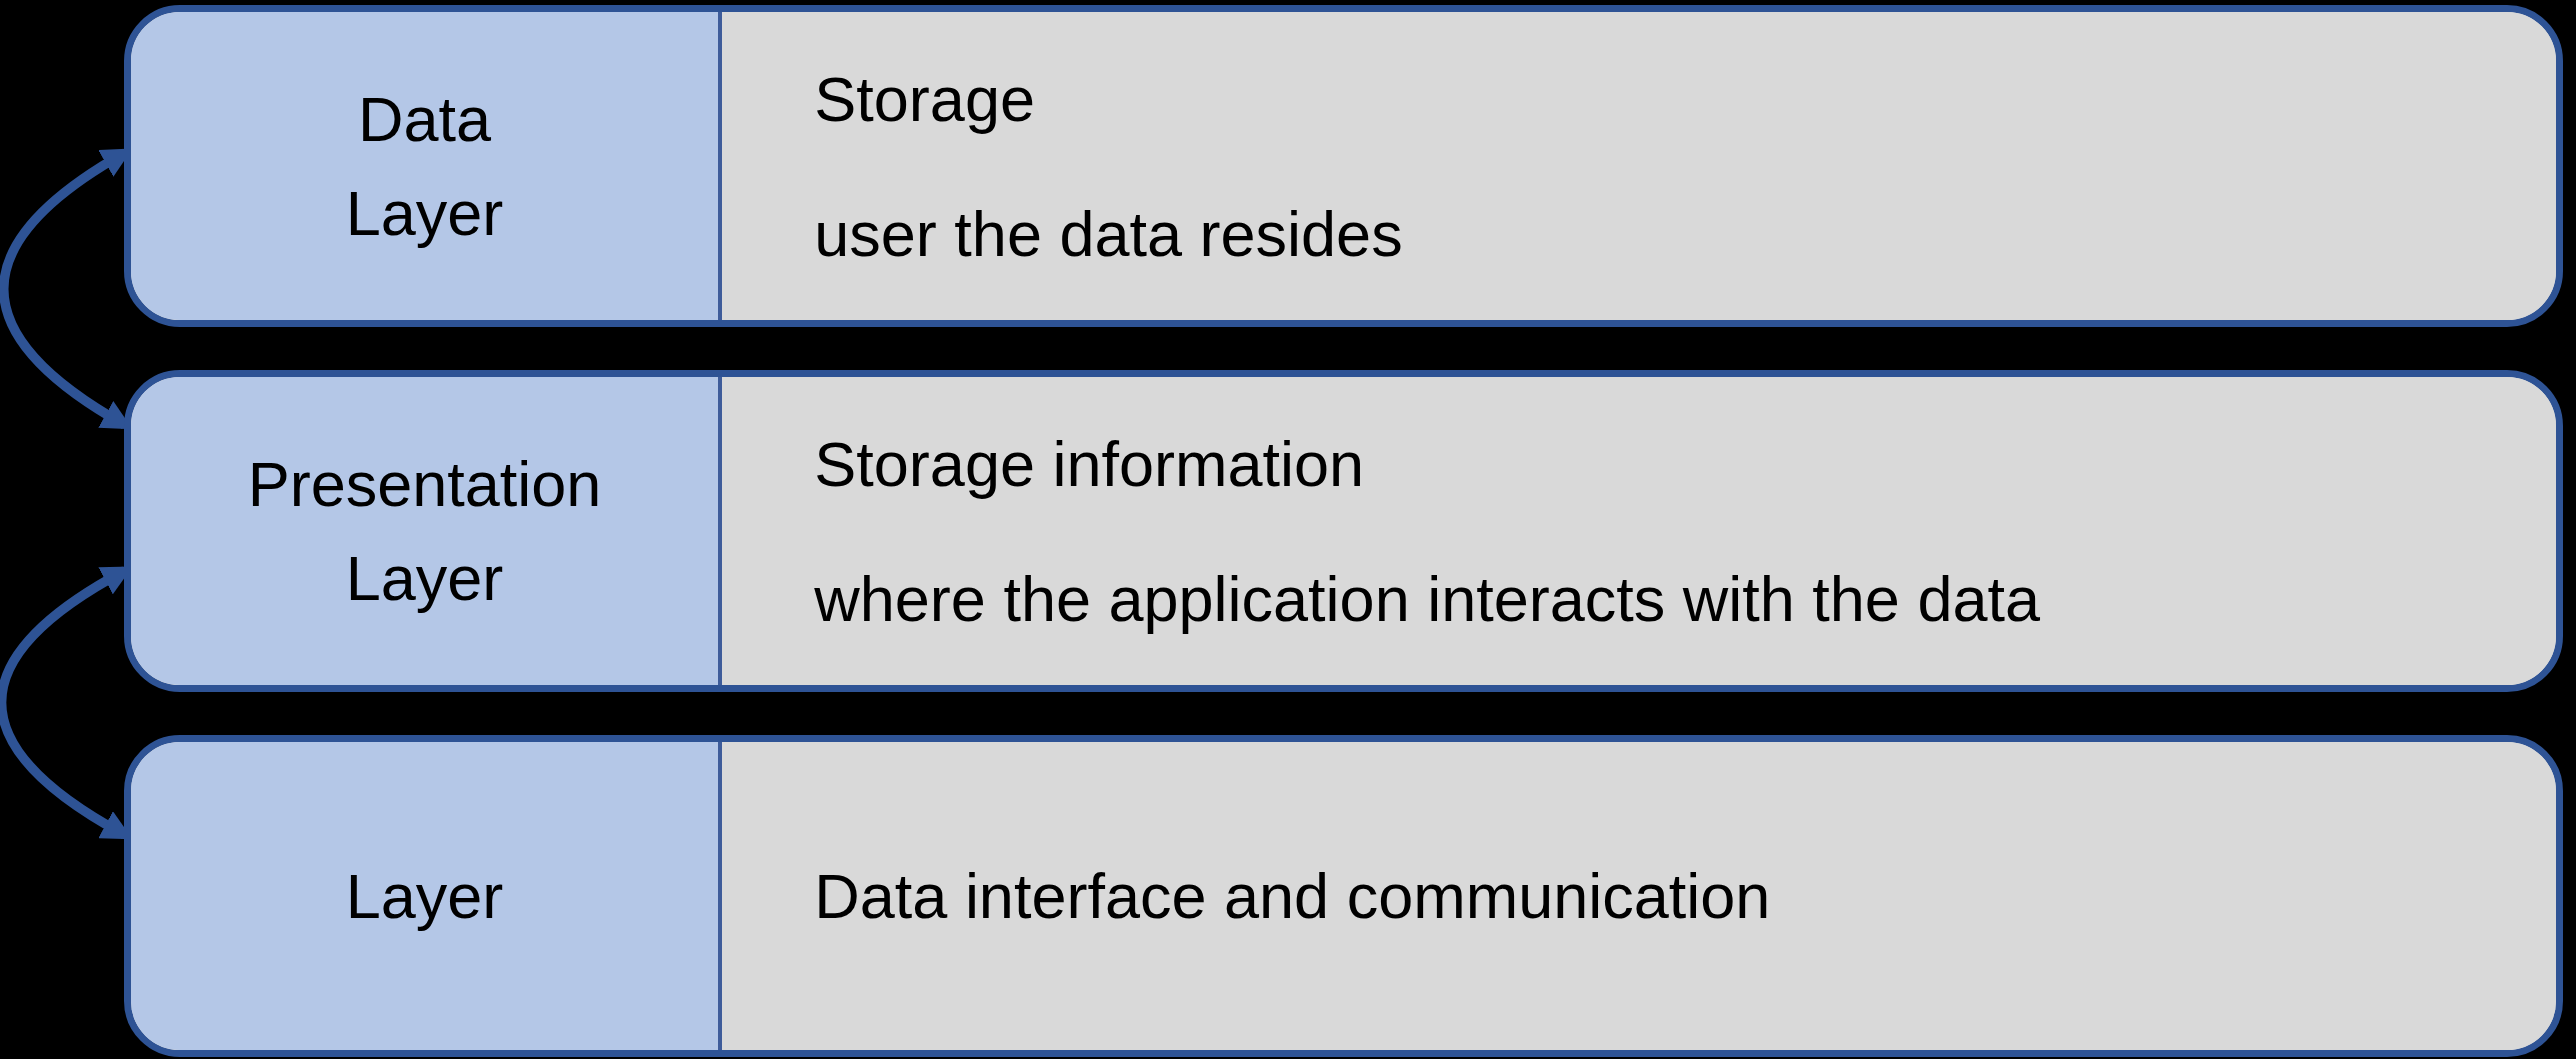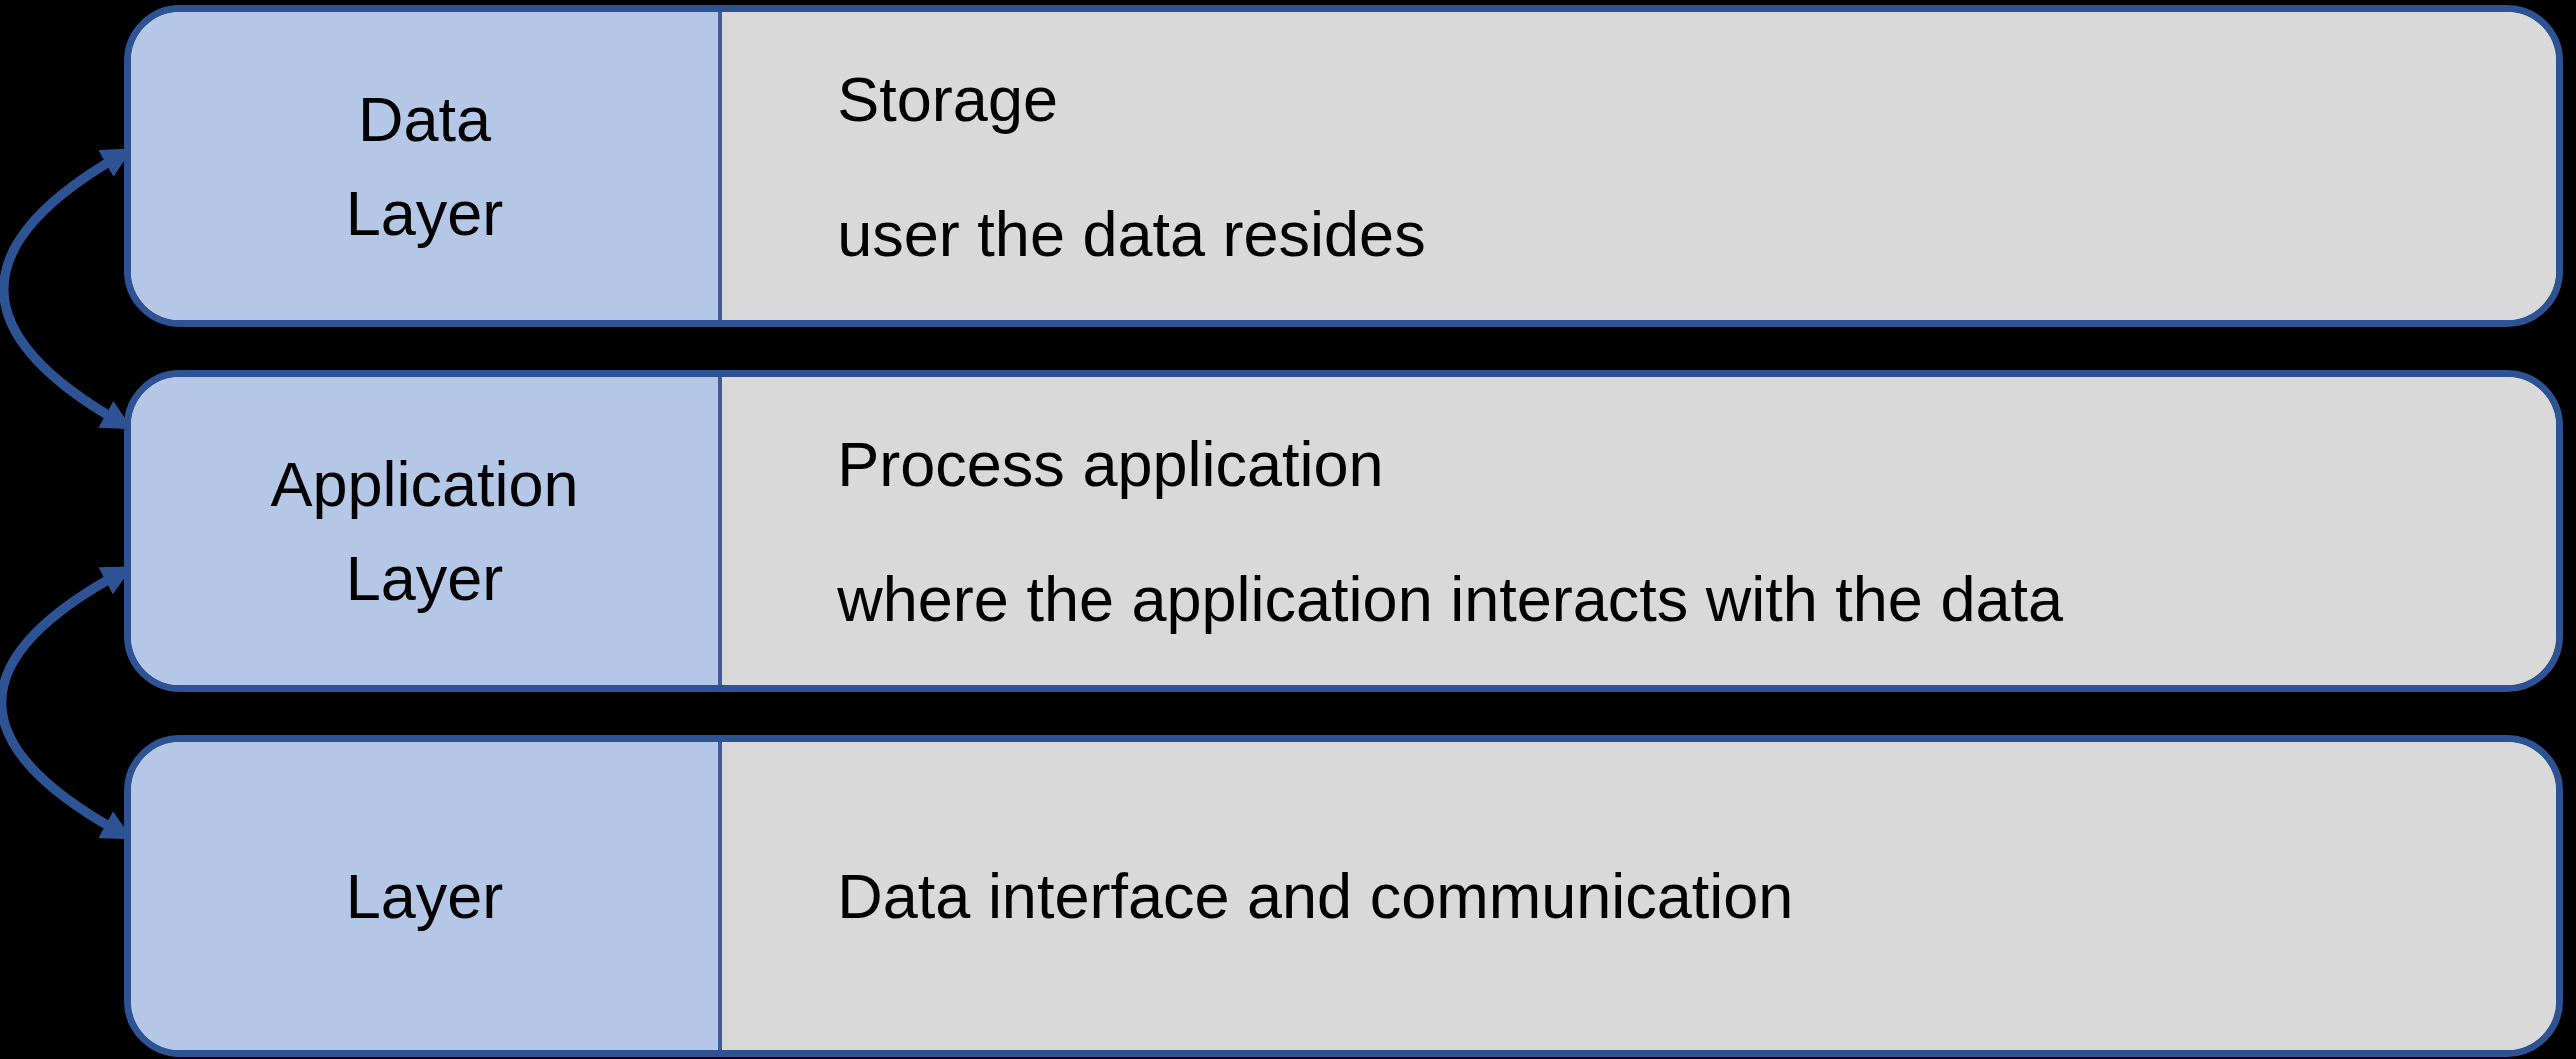--- a/index.html
+++ b/index.html
@@ -37,21 +37,21 @@
     display: flex; flex-direction: column;
     justify-content: center; align-items: center;
     text-align: center;
   }
   .row-divider { flex: none; width: 4.3px; background: var(--divider); }
   .row-right {
     flex: 1;
     background: var(--desc-fill);
     display: flex; flex-direction: column;
     justify-content: center;
-    padding-left: 115px; padding-right: 35px; gap: 41px;
+    padding-left: 92px; padding-right: 35px; gap: 41px;
   }
   .txt {
     font-size: 63px;
     line-height: 94px;
     color: var(--text);
     white-space: nowrap;
   }
   .arrows-svg {
     position: absolute; left: 0; top: 0;
     width: 209px; height: 1059px;
@@ -89,26 +89,26 @@
       </div>
       <div class="row-divider"></div>
       <div class="row-right">
         <span class="txt">Storage</span>
         <span class="txt">user the data resides</span>
       </div>
     </div>
 
     <div class="row">
       <div class="row-left">
-        <span class="txt">Application</span>
+        <span class="txt">Presentation</span>
         <span class="txt">Layer</span>
       </div>
       <div class="row-divider"></div>
       <div class="row-right">
-        <span class="txt">Process application</span>
+        <span class="txt">Storage information</span>
         <span class="txt">where the application interacts with the data</span>
       </div>
     </div>
 
     <div class="row">
       <div class="row-left">
         <span class="txt">Layer</span>
       </div>
       <div class="row-divider"></div>
       <div class="row-right">

